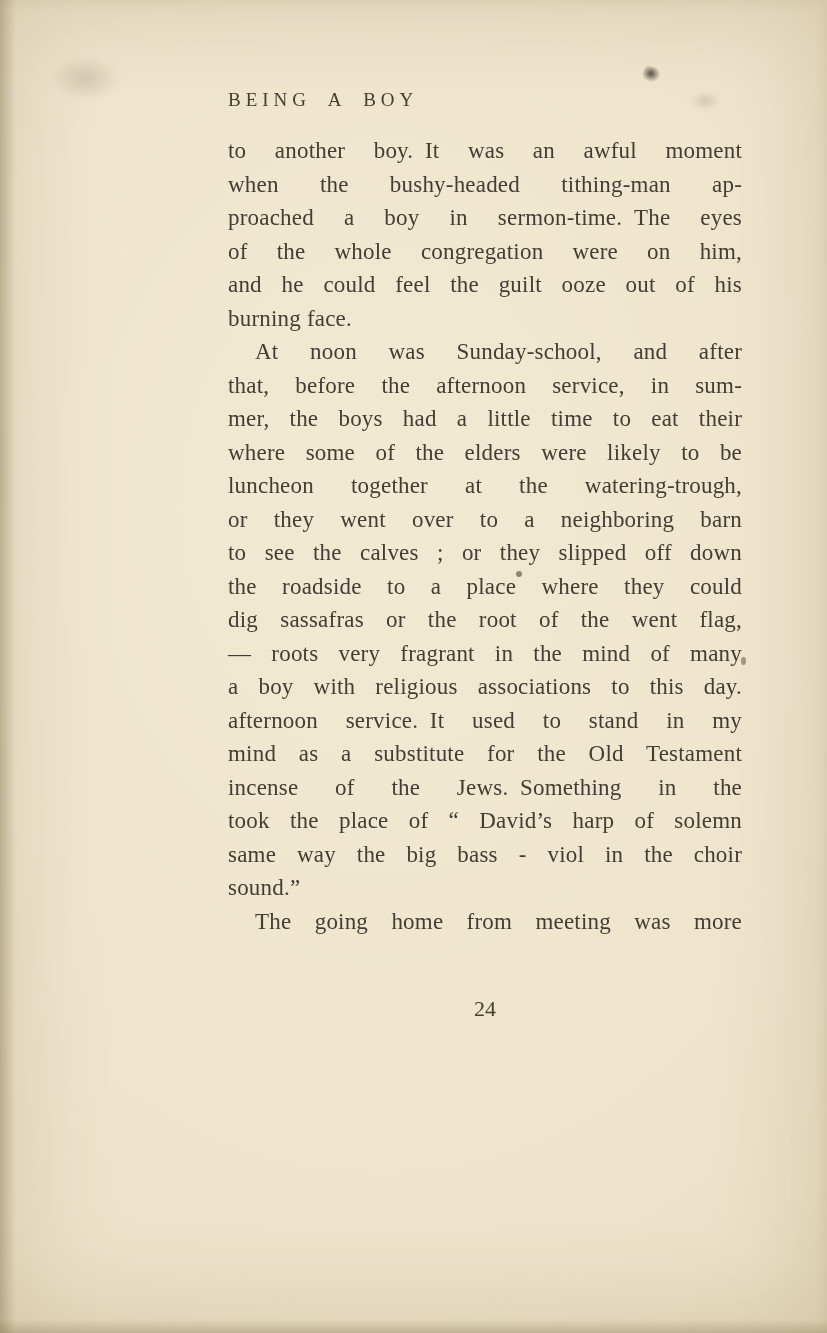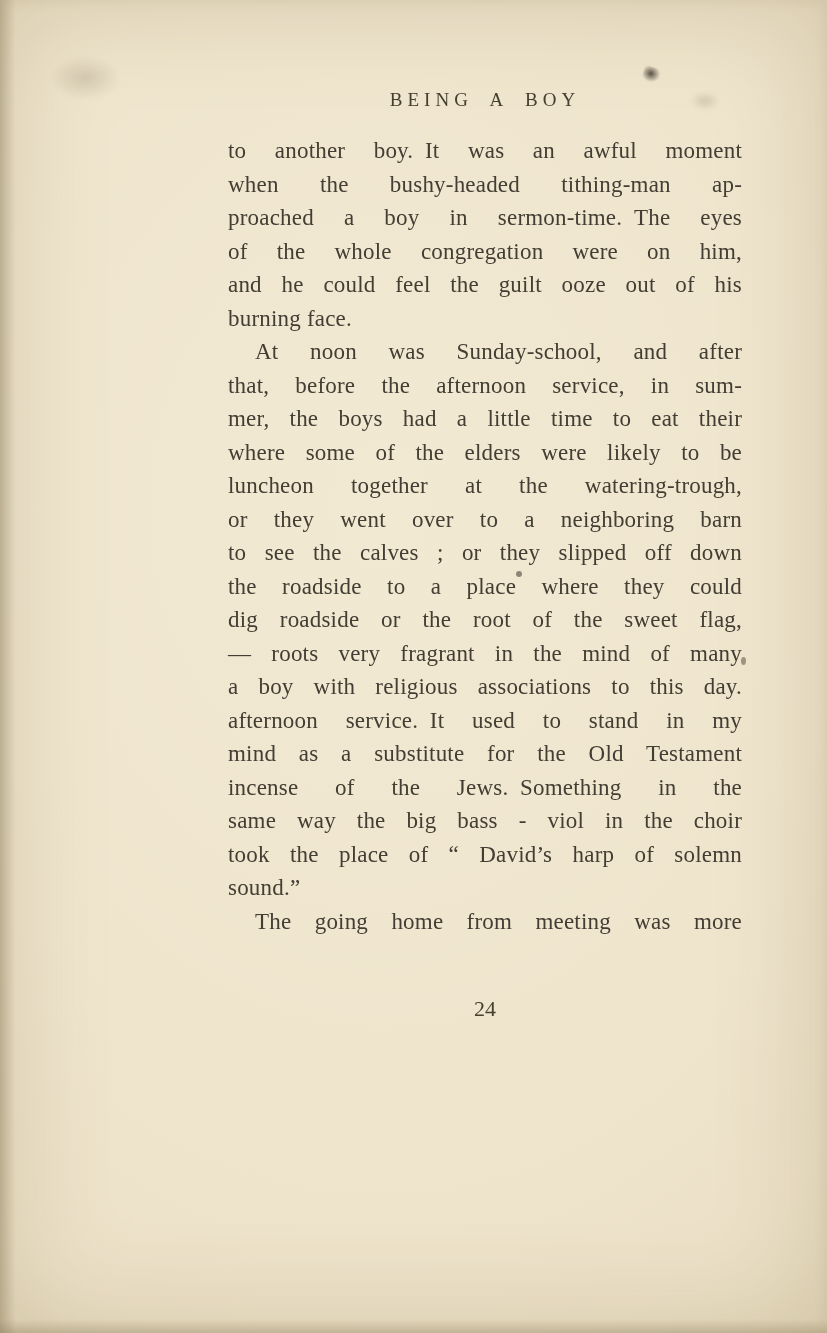--- a/index.html
+++ b/index.html
@@ -41,21 +41,20 @@
     left: 0; right: 0; bottom: 0;
     height: 14px;
     background: linear-gradient(0deg, rgba(98, 82, 48, 0.20), rgba(98, 82, 48, 0));
     pointer-events: none;
   }
   .running-head {
     position: absolute;
     top: 89px;
     left: 228px;
     width: 514px;
-    text-align: center;
     font-size: 19px;
     letter-spacing: 5px;
     word-spacing: 8px;
     color: #46402f;
     white-space: nowrap;
   }
   .text-block {
     position: absolute;
     top: 134px;
     left: 228px;
@@ -136,28 +135,28 @@
       <div class="line">and he could feel the guilt ooze out of his</div>
       <div class="line endline">burning face.</div>
       <div class="line indent">At noon was Sunday-school, and after</div>
       <div class="line">that, before the afternoon service, in sum-</div>
       <div class="line">mer, the boys had a little time to eat their</div>
       <div class="line">where some of the elders were likely to be</div>
       <div class="line">luncheon together at the watering-trough,</div>
       <div class="line">or they went over to a neighboring barn</div>
       <div class="line">to see the calves ; or they slipped off down</div>
       <div class="line">the roadside to a place where they could</div>
-      <div class="line">dig roadside or the root of the sweet flag,</div>
+      <div class="line">dig sassafras or the root of the went flag,</div>
       <div class="line">— roots very fragrant in the mind of many</div>
       <div class="line">a boy with religious associations to this day.</div>
       <div class="line">afternoon service. It used to stand in my</div>
       <div class="line">mind as a substitute for the Old Testament</div>
       <div class="line">incense of the Jews. Something in the</div>
+      <div class="line">took the place of “ David’s harp of solemn</div>
       <div class="line">same way the big bass - viol in the choir</div>
-      <div class="line">took the place of “ David’s harp of solemn</div>
       <div class="line endline">sound.”</div>
       <div class="line indent">The going home from meeting was more</div>
     </div>
 
   <div class="folio">24</div>
 
   <div class="vignette"></div>
   <div class="edge-left"></div>
   <div class="edge-bottom"></div>
 </div>

